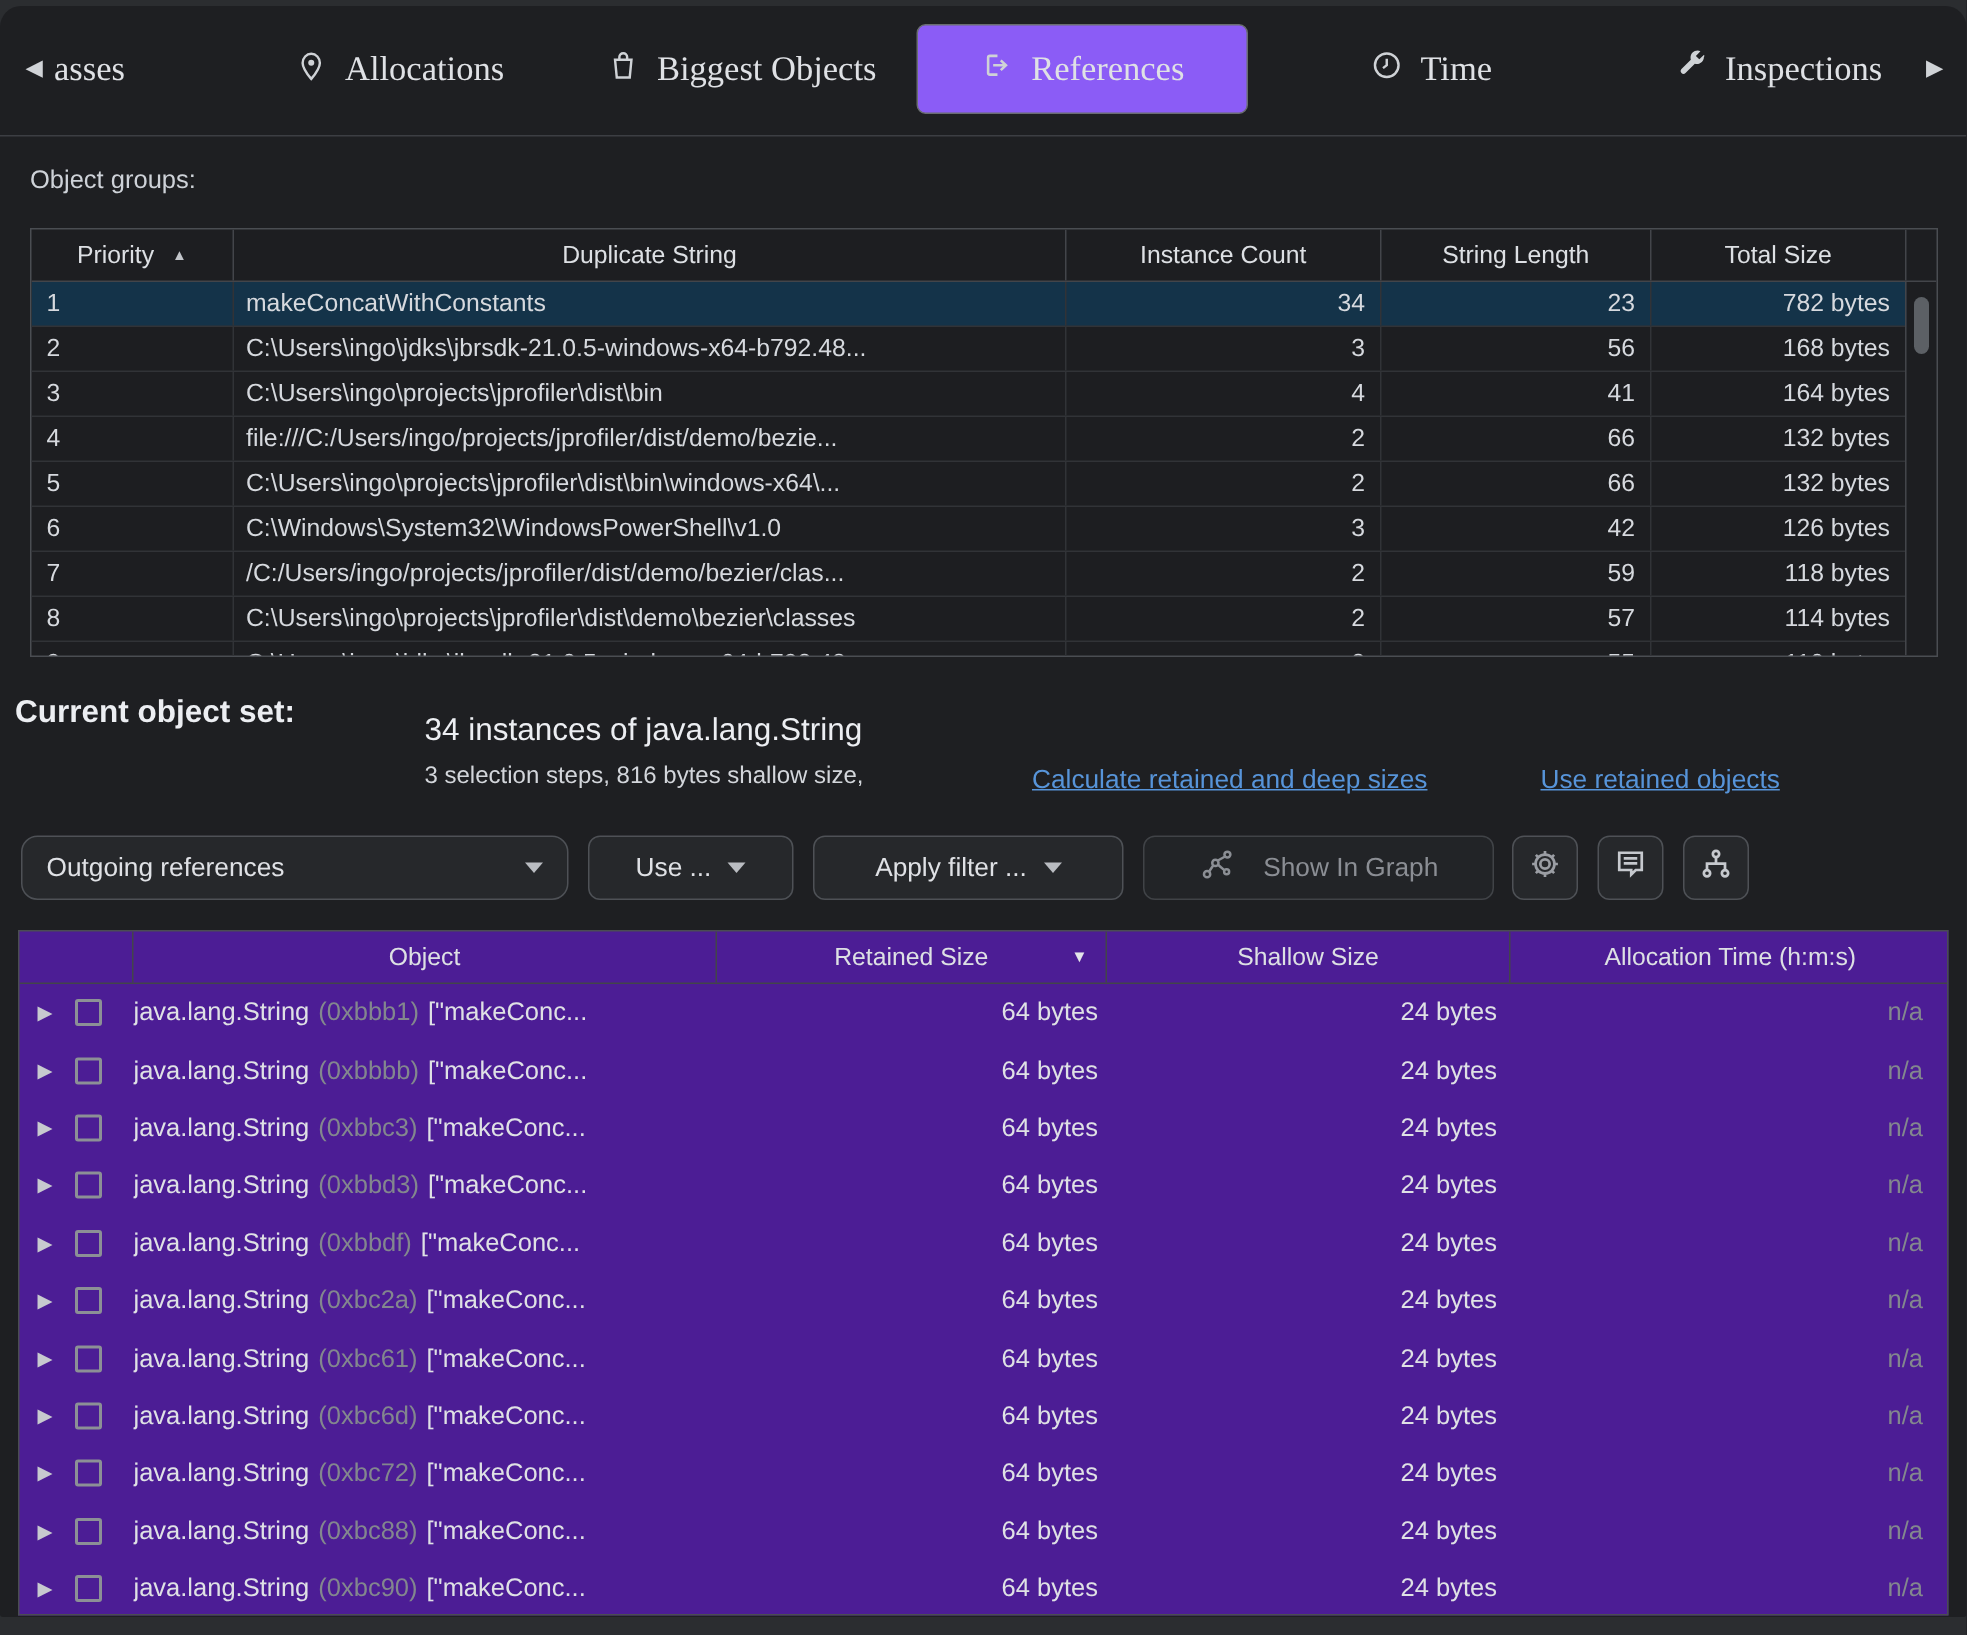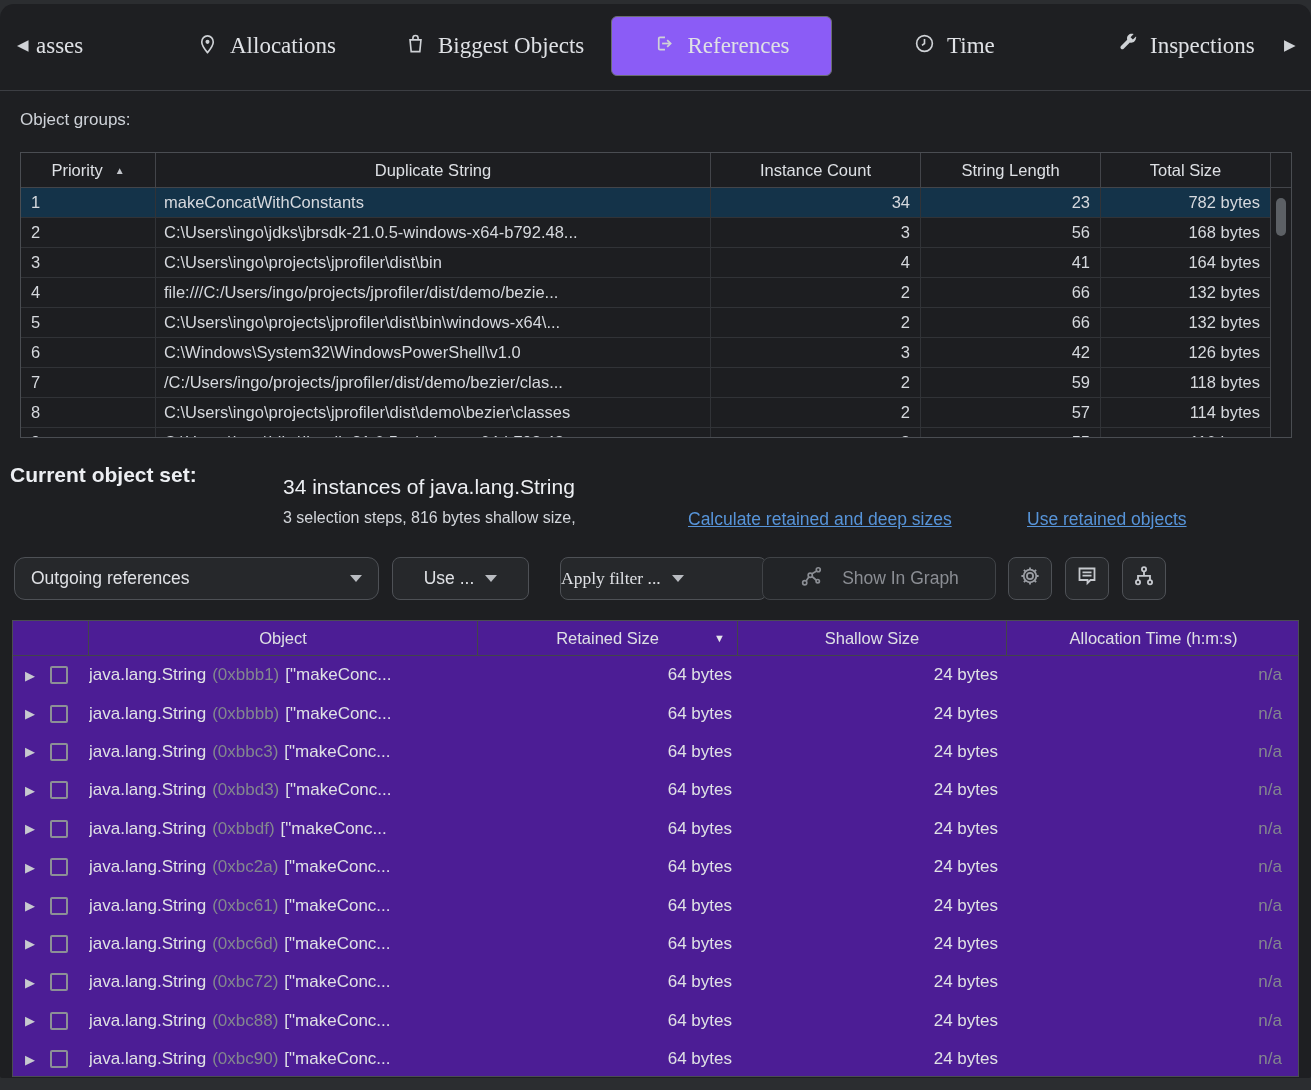--- a/index.html
+++ b/index.html
@@ -45,21 +45,21 @@
   .cos-link.l1 { left:688px; }
   .cos-link.l2 { left:1027px;text-align:right; }
 
   
   .tbtn { position:absolute; top:557px; height:43px; background:#26282b; border:1px solid #4e5156;
           border-radius:8px; display:flex; align-items:center; font-size:17.5px; color:#dfe1e5; }
   .caret { width:0; height:0; border-left:6px solid transparent; border-right:6px solid transparent;
            border-top:7px solid #b9bcc1; }
   .dd-main { left:14px; width:365px; justify-content:space-between; padding:0 16px;border-radius:11px; }
   .dd-use { left:392px; width:137px; justify-content:center; gap:11px;text-align:right; }
-  .dd-filter { left:560px; width:207px; gap:11px;font-family:Liberation Serif, serif; }
+  .dd-filter { left:542px; width:207px; justify-content:center; gap:11px; }
   .btn-graph { left:762px; width:234px; justify-content:center; gap:18px; color:#8b8e94;
                background:#222427; border-color:#404347; }
   .btn-graph svg { color:#8b8e94; }
   .icon-btn { width:44px; justify-content:center; }
   .icon-btn svg { color:#c6c9ce; }
   .b-gear { left:1008px; } .b-gear svg { color:#9b9ea4; }
   .b-comment { left:1065px; }
   .b-tree { left:1122px; }
 
   

